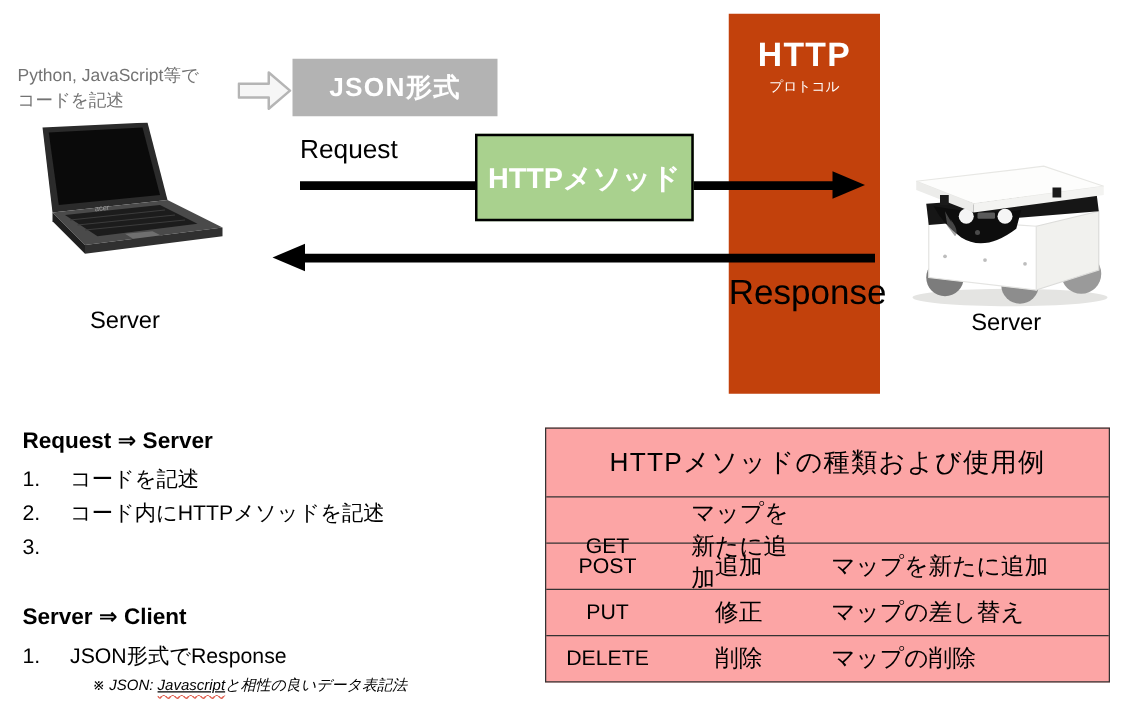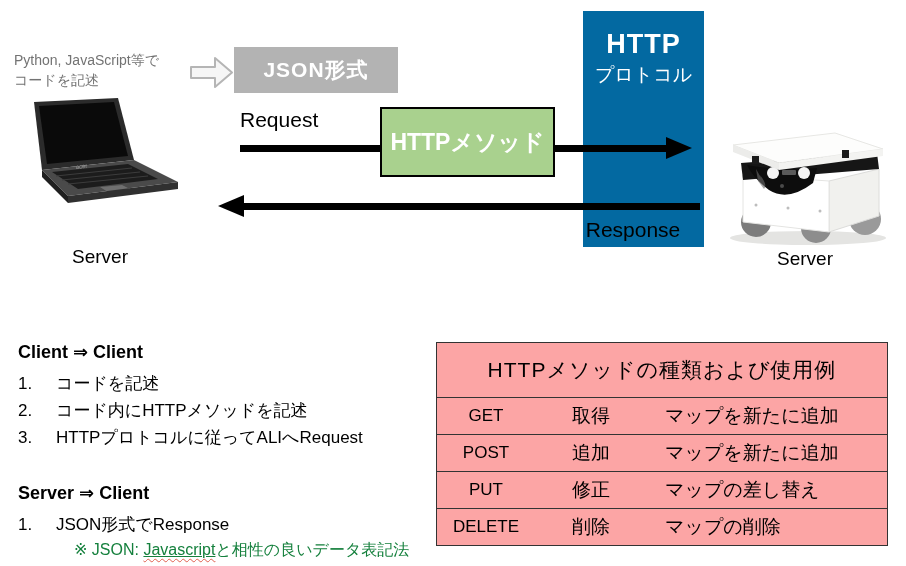--- a/index.html
+++ b/index.html
@@ -16,27 +16,27 @@
 
   .block-arrow{left:190px;top:56px;width:44px;height:33px;}
 
   .json-box{left:234px;top:47px;width:164px;height:46px;background:#b3b3b3;
     color:#fff;font-weight:bold;font-size:21px;display:flex;align-items:center;
     justify-content:center;letter-spacing:1px;z-index:2;}
 
   .laptop{left:20px;top:98px;width:172px;height:122px;}
   .client-label{left:20px;top:246px;width:160px;text-align:center;font-size:19px;}
 
-  .http-box{left:583px;top:11px;width:121px;height:236px;background:#0369a1;
+  .http-box{left:583px;top:11px;width:121px;height:304px;background:#c2410c;
     z-index:1;text-align:center;color:#fff;}
   .http-title{margin-top:18px;font-size:27px;font-weight:bold;letter-spacing:1px;}
-  .http-sub{margin-top:2px;font-size:19px;font-family:Liberation Mono, monospace;}
+  .http-sub{margin-top:2px;font-size:11px;font-family:Liberation Mono, monospace;}
 
   .request-label{left:240px;top:108px;font-size:21px;z-index:3;}
-  .response-label{left:583px;top:218px;width:100px;text-align:center;font-size:21px;z-index:3;}
+  .response-label{left:583px;top:218px;width:100px;text-align:center;font-size:28px;z-index:3;}
 
   .arrow-line{background:#000;height:7px;z-index:2;}
   .line-req{left:240px;top:145px;width:428px;}
   .line-resp{left:242px;top:203px;width:458px;}
   .arrow-head{width:0;height:0;z-index:2;}
   .head-right{left:666px;top:137px;
     border-top:11px solid transparent;border-bottom:11px solid transparent;
     border-left:26px solid #000;}
   .head-left{left:218px;top:195px;
     border-top:11px solid transparent;border-bottom:11px solid transparent;
@@ -50,21 +50,21 @@
   .server-label{left:745px;top:248px;width:120px;text-align:center;font-size:19px;}
 
   
   .notes{left:18px;top:340px;width:420px;}
   .note-heading{font-size:18px;font-weight:bold;line-height:24px;}
   .note-list{margin:6px 0 0 0;padding:0;list-style:none;}
   .note-list li{display:flex;font-size:17px;line-height:27px;}
   .note-num{width:38px;flex:0 0 38px;}
   .gap{height:30px;}
 
-  .footnote{left:74px;top:540px;font-size:16px;color:#15803d;}
+  .footnote{left:74px;top:540px;font-size:12px;color:#000000;font-style:italic;}
   .uline{text-decoration:underline;}
   .wavy{text-decoration:underline wavy #e06050;text-decoration-thickness:1px;text-underline-offset:3px;}
 
   
   .method-table{left:436px;top:342px;width:452px;border:1.5px solid #333;
     box-sizing:border-box;background:#fca5a5;}
   .t-title{height:54px;display:flex;align-items:center;justify-content:center;
     font-size:21px;border-bottom:1.5px solid #333;letter-spacing:1px;}
   .t-row{display:grid;grid-template-columns:98px 112px 1fr;align-items:center;
     height:36px;border-bottom:1.5px solid #333;}
@@ -140,54 +140,52 @@
     <polygon points="63,40 167,26 167,33 63,47" fill="#f3f3f1"></polygon>
     <rect x="36" y="33" width="7" height="8" fill="#1a1a1a"></rect>
     <rect x="126" y="27" width="7" height="8" fill="#1a1a1a"></rect>
     <circle cx="40" cy="82" r="1.5" fill="#bdbdbd"></circle>
     <circle cx="72" cy="85" r="1.5" fill="#bdbdbd"></circle>
     <circle cx="104" cy="88" r="1.5" fill="#bdbdbd"></circle>
   </svg>
   <div class="abs server-label">Server</div>
 
   <div class="abs notes">
-    <div class="note-heading">Client ⇒ Client</div>
+    <div class="note-heading">Request ⇒ Server</div>
     <ol class="note-list">
       <li>
         <span class="note-num">1.</span>
         <span>コードを記述</span>
       </li>
       <li>
         <span class="note-num">2.</span>
         <span>コード内にHTTPメソッドを記述</span>
       </li>
       <li>
         <span class="note-num">3.</span>
-        <span>HTTPプロトコルに従ってALIへRequest</span>
       </li>
     </ol>
     <div class="gap"></div>
     <div class="note-heading">Server ⇒ Client</div>
     <ol class="note-list">
       <li>
         <span class="note-num">1.</span>
         <span>JSON形式でResponse</span>
       </li>
     </ol>
   </div>
 
   <div class="abs footnote">
     <span>※ JSON: </span><span class="uline"><span class="wavy">Javascript</span></span><span>と相性の良いデータ表記法</span>
   </div>
 
   <div class="abs method-table">
     <div class="t-title">HTTPメソッドの種類および使用例</div>
     <div class="t-row">
       <div class="cell-method">GET</div>
-      <div class="cell-action">取得</div>
       <div class="cell-example">マップを新たに追加</div>
     </div>
     <div class="t-row">
       <div class="cell-method">POST</div>
       <div class="cell-action">追加</div>
       <div class="cell-example">マップを新たに追加</div>
     </div>
     <div class="t-row">
       <div class="cell-method">PUT</div>
       <div class="cell-action">修正</div>

